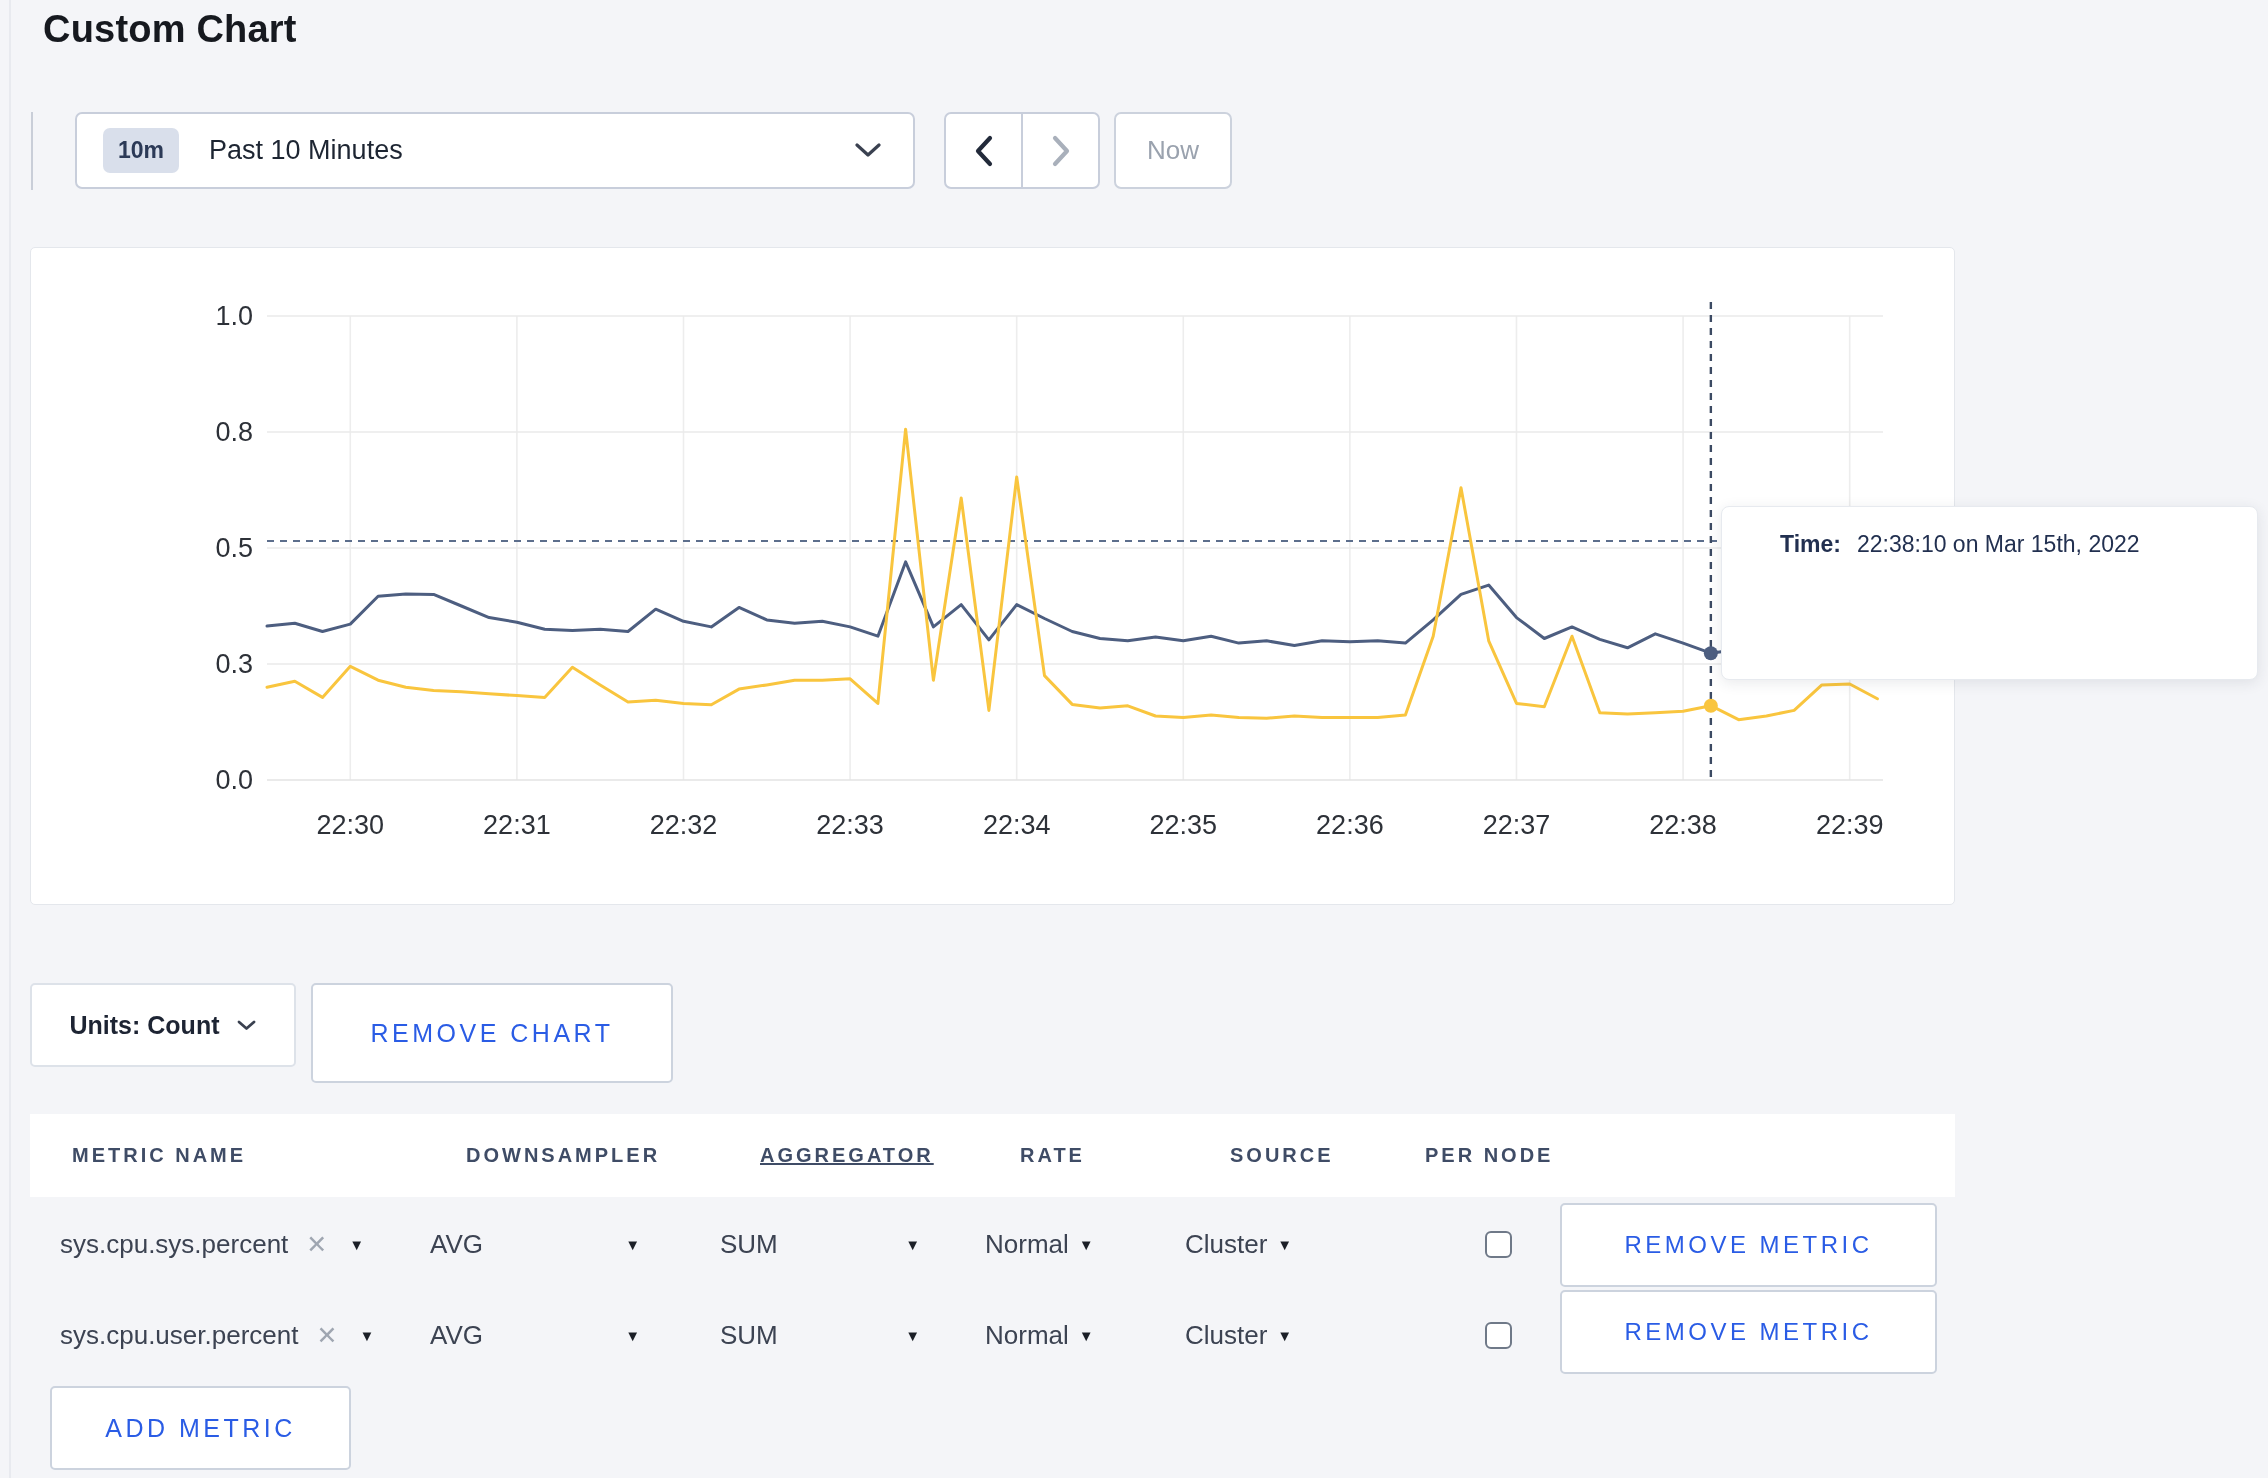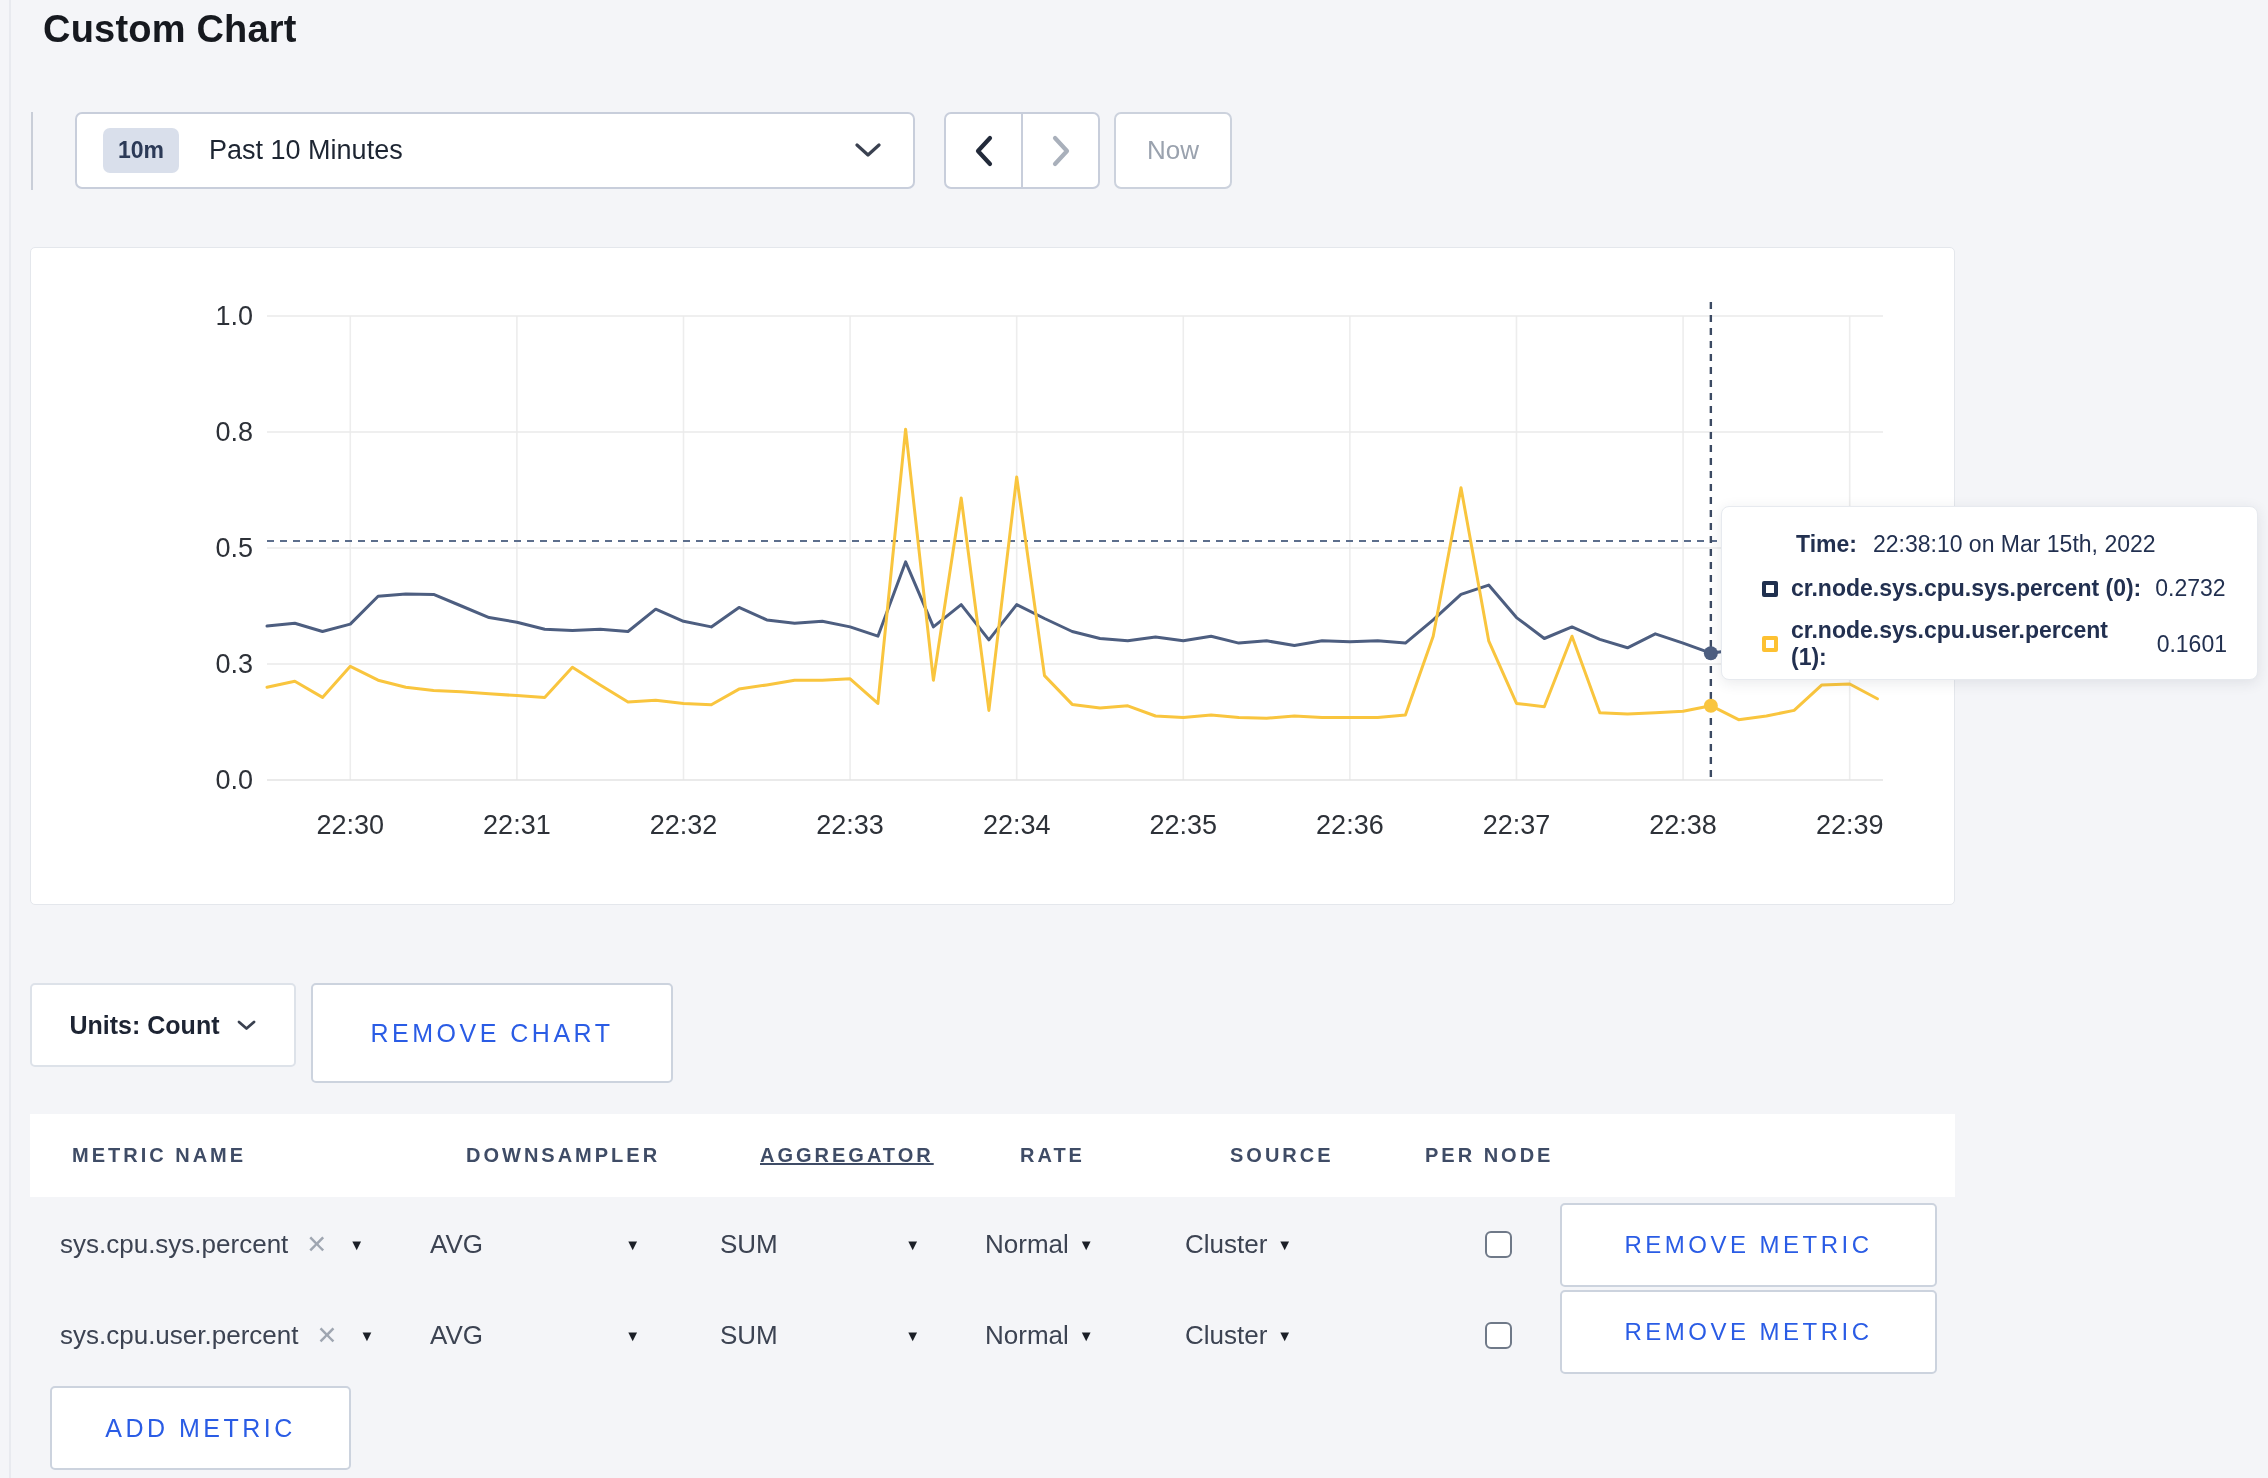--- a/index.html
+++ b/index.html
@@ -61,21 +61,21 @@
     position:absolute; left:30px; top:247px; width:1925px; height:658px;
     background:#fff; border:1px solid #e4e7ec; border-radius:5px;
   }
   svg text { font-family:"Liberation Sans", sans-serif; }
 
   
   .chart-tooltip {
     position:absolute; left:1721px; top:506px; width:537px; height:174px;
     background:#fff; border:1px solid #e7eaef; border-radius:8px;
     box-shadow:0 3px 14px rgba(40,50,70,0.10);
-    padding:24px 30px 0 40px; z-index:5;
+    padding:24px 30px 0 24px; z-index:5;
   }
   .tt-time-row { margin-left:34px; font-size:23px; color:#223050; margin-bottom:17px; }
   .tt-time-label { font-weight:700; margin-right:16px; }
   .tt-series-row { display:flex; align-items:center; font-size:23px; color:#223050; margin-bottom:15px; }
   .tt-swatch { width:16px; height:16px; border-radius:2px; margin-right:13px; flex:none; }
   .tt-series-label { font-weight:700; }
   .tt-series-value { margin-left:14px; font-weight:400; }
 
   
   .units-box {
@@ -179,32 +179,20 @@
       <polyline points="236.0,439.2 263.8,433.2 291.5,449.4 319.3,418.3 347.1,432.2 374.8,439.2 402.6,442.4 430.4,443.8 458.1,445.7 485.9,447.6 513.7,449.4 541.4,419.2 569.2,436.9 597.0,454.0 624.7,452.2 652.5,455.4 680.3,456.8 708.0,441.1 735.8,436.9 763.6,432.2 791.3,432.2 819.1,430.8 846.9,455.4 874.6,181.2 902.4,432.2 930.2,249.9 957.9,462.4 985.7,229.0 1013.5,427.6 1041.2,456.4 1069.0,460.1 1096.8,457.8 1124.5,468.0 1152.3,469.4 1180.1,467.0 1207.8,469.4 1235.6,470.3 1263.4,468.0 1291.1,469.4 1318.9,469.4 1346.7,469.4 1374.4,467.0 1402.2,388.2 1430.0,239.7 1457.7,392.8 1485.5,455.4 1513.3,458.7 1541.0,388.2 1568.8,464.7 1596.5,466.1 1624.3,464.7 1652.1,463.3 1679.8,457.7 1707.6,471.7 1735.4,468.0 1763.1,462.4 1790.9,436.9 1818.7,436.0 1846.4,450.8" fill="none" stroke="#f9c53e" stroke-width="3" stroke-linejoin="round" stroke-linecap="round"></polyline>
       <circle cx="1679.8543505154641" cy="405.2352" r="7" fill="#4d5e80"></circle>
       <circle cx="1679.8543505154641" cy="457.7136" r="7" fill="#f9c53e"></circle>
     </svg>
 </div>
 
 <div class="chart-tooltip">
   <div class="tt-time-row">
     <span class="tt-time-label">Time:</span><span class="tt-time-value">22:38:10 on Mar 15th, 2022</span>
   </div>
-  <div id="tt-rows">
-      <div class="tt-series-row">
-        <span class="tt-swatch" style="border: 4px solid rgb(32, 48, 79);"></span>
-        <span class="tt-series-label">cr.node.sys.cpu.sys.percent (0):</span>
-        <span class="tt-series-value">0.2732</span>
-      </div>
-      <div class="tt-series-row">
-        <span class="tt-swatch" style="border: 4px solid rgb(253, 193, 50);"></span>
-        <span class="tt-series-label">cr.node.sys.cpu.user.percent (1):</span>
-        <span class="tt-series-value">0.1601</span>
-      </div>
-    </div>
 </div>
 
 <div class="units-box">
   <span class="units-label">Units: Count</span>
   <svg width="19" height="11" viewBox="0 0 19 11">
     <polyline points="2,2 9.5,8.5 17,2" fill="none" stroke="#3a4150" stroke-width="2.8" stroke-linecap="round" stroke-linejoin="round"></polyline>
   </svg>
 </div>
 <button class="blue-btn remove-chart">REMOVE CHART</button>
 

